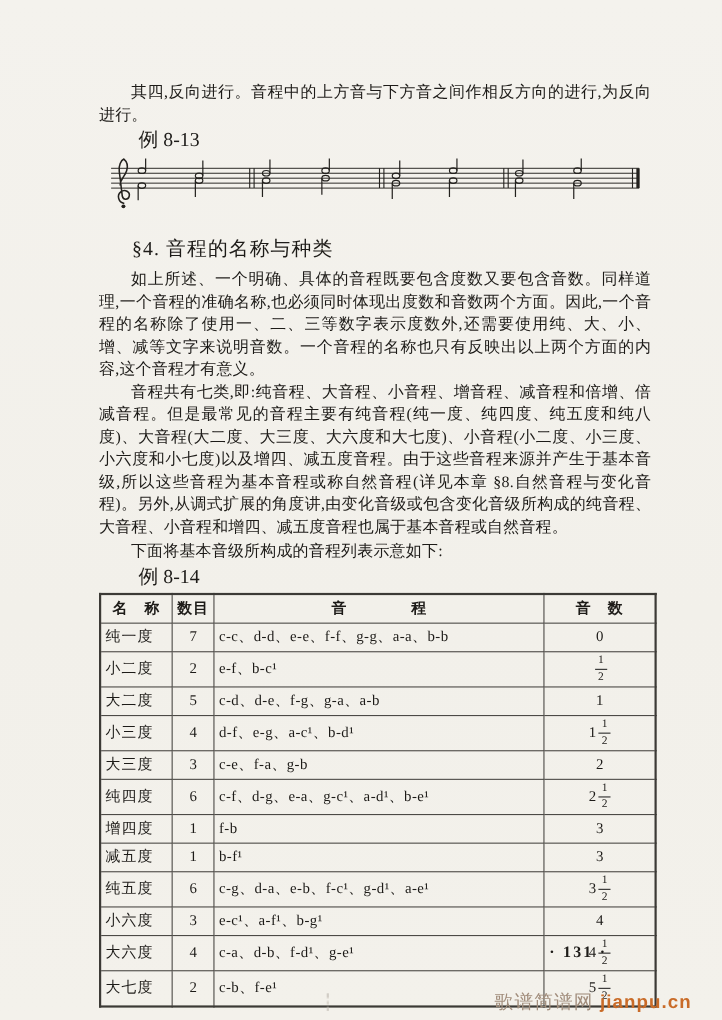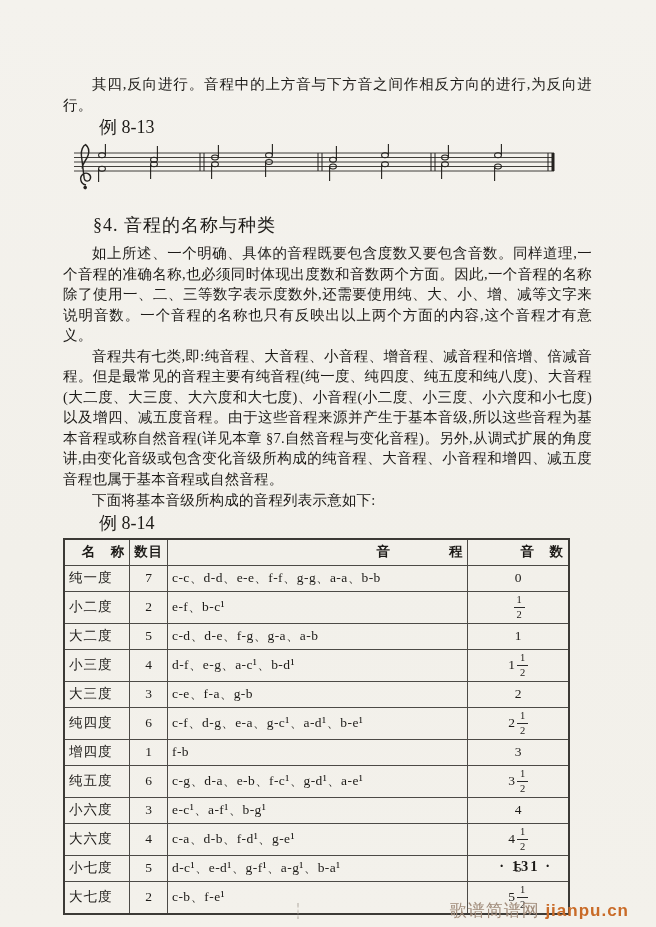--- a/index.html
+++ b/index.html
@@ -6,21 +6,21 @@
   body{
     width:656px;height:927px;
     background:#f3f1ec;
     font-family:"Liberation Serif","DejaVu Serif",serif;
     color:#1d1b18;
     position:relative;
     overflow:hidden;
   }
   .page{
     position:absolute;inset:0;
-    padding:74px 64px 0 63px;
+    padding:74px 64px 0 90px;
     box-sizing:border-box;
     background:linear-gradient(180deg,#f4f2ed 0%,#f2f0ea 60%,#f3f1eb 100%);
   }
   p{margin:0;}
   .body-text{
     font-size:14.5px;
     line-height:20.5px;
     text-align:justify;
     letter-spacing:0.2px;
   }
@@ -48,21 +48,21 @@
   }
   table.interval-table th, table.interval-table td{
     border:1px solid #4c4a46;
     padding:2px 4px;
     font-size:13.5px;
     overflow:hidden;
   }
   table.interval-table{border:2px solid #3c3a36;}
   table.interval-table thead th{
     font-weight:bold;
-    text-align:right;
+    text-align:center;
     white-space:pre;
     height:21px;
     letter-spacing:1px;
   }
   col.c-name{width:13%;}
   col.c-count{width:7.5%;}
   col.c-intervals{width:59.5%;}
   col.c-tone{width:20%;}
   td.cell-name{text-align:left;letter-spacing:1px;height:21px;}
   td.cell-count{text-align:center;font-size:13px;}
@@ -185,21 +185,21 @@
         <line x1="476" y1="10" x2="476" y2="28" stroke-width="1"></line>
         <rect x="479.5" y="10" width="3" height="18" fill="#23211e" stroke="none"></rect>
       </g>
     </svg>
   </div>
 
   <h2 class="section-heading">§4. 音程的名称与种类</h2>
 
   <p class="body-text indent">如上所述、一个明确、具体的音程既要包含度数又要包含音数。同样道理,一个音程的准确名称,也必须同时体现出度数和音数两个方面。因此,一个音程的名称除了使用一、二、三等数字表示度数外,还需要使用纯、大、小、增、减等文字来说明音数。一个音程的名称也只有反映出以上两个方面的内容,这个音程才有意义。</p>
 
-  <p class="body-text indent">音程共有七类,即:纯音程、大音程、小音程、增音程、减音程和倍增、倍减音程。但是最常见的音程主要有纯音程(纯一度、纯四度、纯五度和纯八度)、大音程(大二度、大三度、大六度和大七度)、小音程(小二度、小三度、小六度和小七度)以及增四、减五度音程。由于这些音程来源并产生于基本音级,所以这些音程为基本音程或称自然音程(详见本章 §7.自然音程与变化音程)。另外,从调式扩展的角度讲,由变化音级或包含变化音级所构成的纯音程、大音程、小音程和增四、减五度音程也属于基本音程或自然音程。</p>
+  <p class="body-text indent">音程共有七类,即:纯音程、大音程、小音程、增音程、减音程和倍增、倍减音程。但是最常见的音程主要有纯音程(纯一度、纯四度、纯五度和纯八度)、大音程(大二度、大三度、大六度和大七度)、小音程(小二度、小三度、小六度和小七度)以及增四、减五度音程。由于这些音程来源并产生于基本音级,所以这些音程为基本音程或称自然音程(详见本章 §8.自然音程与变化音程)。另外,从调式扩展的角度讲,由变化音级或包含变化音级所构成的纯音程、大音程、小音程和增四、减五度音程也属于基本音程或自然音程。</p>
 
   <p class="body-text indent table-intro">下面将基本音级所构成的音程列表示意如下:</p>
 
   <p class="example-label">例 8-14</p>
 
   <table class="interval-table">
     <colgroup>
       <col class="c-name">
         <col class="c-count">
         <col class="c-intervals">
@@ -250,44 +250,44 @@
           <td class="cell-intervals">c-f、d-g、e-a、g-c¹、a-d¹、b-e¹</td>
           <td class="cell-tone"><span class="whole">2</span><span class="frac"><span class="num">1</span><span class="den">2</span></span></td>
         </tr>
         <tr>
           <td class="cell-name">增四度</td>
           <td class="cell-count">1</td>
           <td class="cell-intervals">f-b</td>
           <td class="cell-tone"><span class="whole">3</span></td>
         </tr>
         <tr>
+          <td class="cell-name">减五度</td>
+          <td class="cell-count">1</td>
+          <td class="cell-intervals">b-f¹</td>
+          <td class="cell-tone"><span class="whole">3</span></td>
+        </tr>
+        <tr>
           <td class="cell-name">纯五度</td>
           <td class="cell-count">6</td>
           <td class="cell-intervals">c-g、d-a、e-b、f-c¹、g-d¹、a-e¹</td>
           <td class="cell-tone"><span class="whole">3</span><span class="frac"><span class="num">1</span><span class="den">2</span></span></td>
         </tr>
         <tr>
           <td class="cell-name">小六度</td>
           <td class="cell-count">3</td>
           <td class="cell-intervals">e-c¹、a-f¹、b-g¹</td>
           <td class="cell-tone"><span class="whole">4</span></td>
         </tr>
         <tr>
           <td class="cell-name">大六度</td>
           <td class="cell-count">4</td>
           <td class="cell-intervals">c-a、d-b、f-d¹、g-e¹</td>
           <td class="cell-tone"><span class="whole">4</span><span class="frac"><span class="num">1</span><span class="den">2</span></span></td>
         </tr>
         <tr>
-          <td class="cell-name">小七度</td>
-          <td class="cell-count">5</td>
-          <td class="cell-intervals">d-c¹、e-d¹、g-f¹、a-g¹、b-a¹</td>
-          <td class="cell-tone"><span class="whole">5</span></td>
-        </tr>
-        <tr>
           <td class="cell-name">大七度</td>
           <td class="cell-count">2</td>
           <td class="cell-intervals">c-b、f-e¹</td>
           <td class="cell-tone"><span class="whole">5</span><span class="frac"><span class="num">1</span><span class="den">2</span></span></td>
         </tr>
       </tbody>
   </table>
 
   <div class="page-number">· 131 ·</div>
 

